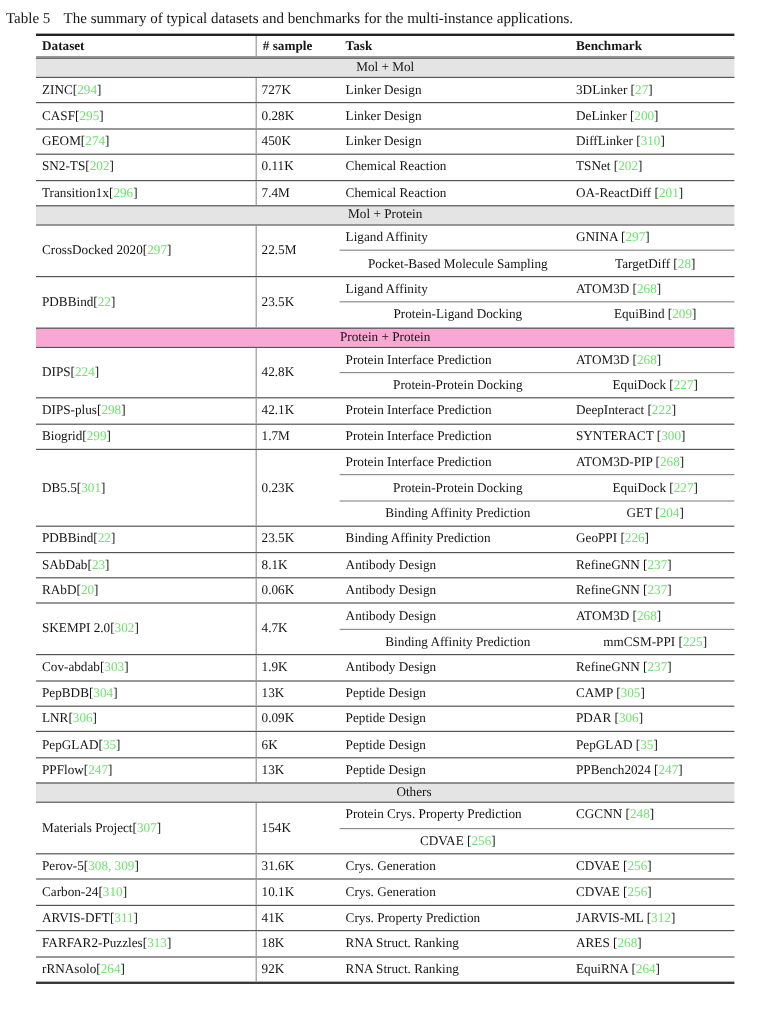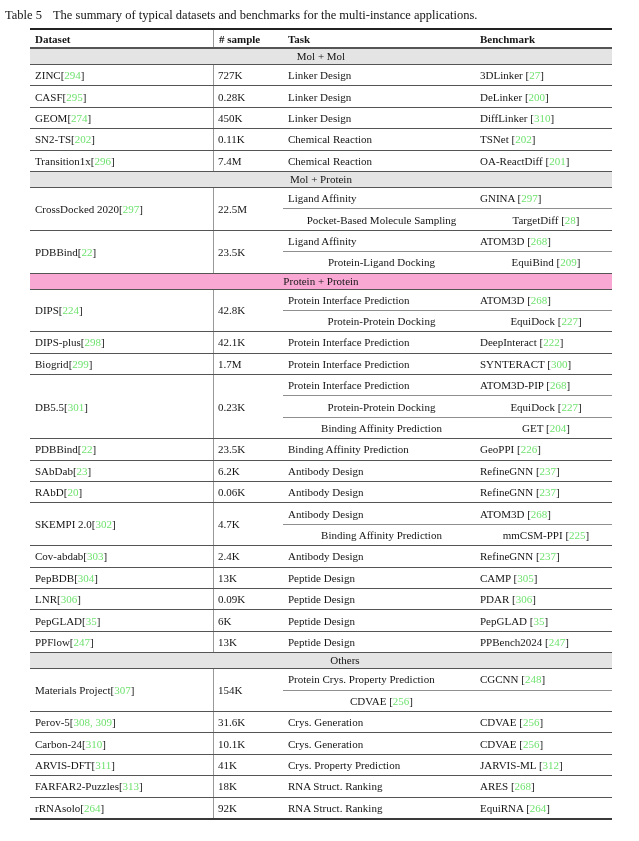--- a/index.html
+++ b/index.html
@@ -252,21 +252,21 @@
             </div>
           </div>
         </div>
         <div class="trow">
           <div class="cell-dataset">
             <span>SAbDab </span>
             <span>[</span>
             <span class="cite">23</span>
             <span>]</span>
           </div>
-          <div class="cell-sample">6.2K</div>
+          <div class="cell-sample">8.1K</div>
           <div class="subrows">
             <div class="subrow">
               <div class="cell-task">Antibody Design</div>
               <div class="cell-bench"><span>RefineGNN </span><span>[</span><span class="cite">237</span><span>]</span></div>
             </div>
           </div>
         </div>
         <div class="trow">
           <div class="cell-dataset">
             <span>RAbD </span>
@@ -301,21 +301,21 @@
             </div>
           </div>
         </div>
         <div class="trow">
           <div class="cell-dataset">
             <span>Cov-abdab </span>
             <span>[</span>
             <span class="cite">303</span>
             <span>]</span>
           </div>
-          <div class="cell-sample">2.4K</div>
+          <div class="cell-sample">1.9K</div>
           <div class="subrows">
             <div class="subrow">
               <div class="cell-task">Antibody Design</div>
               <div class="cell-bench"><span>RefineGNN </span><span>[</span><span class="cite">237</span><span>]</span></div>
             </div>
           </div>
         </div>
         <div class="trow">
           <div class="cell-dataset">
             <span>PepBDB </span>

